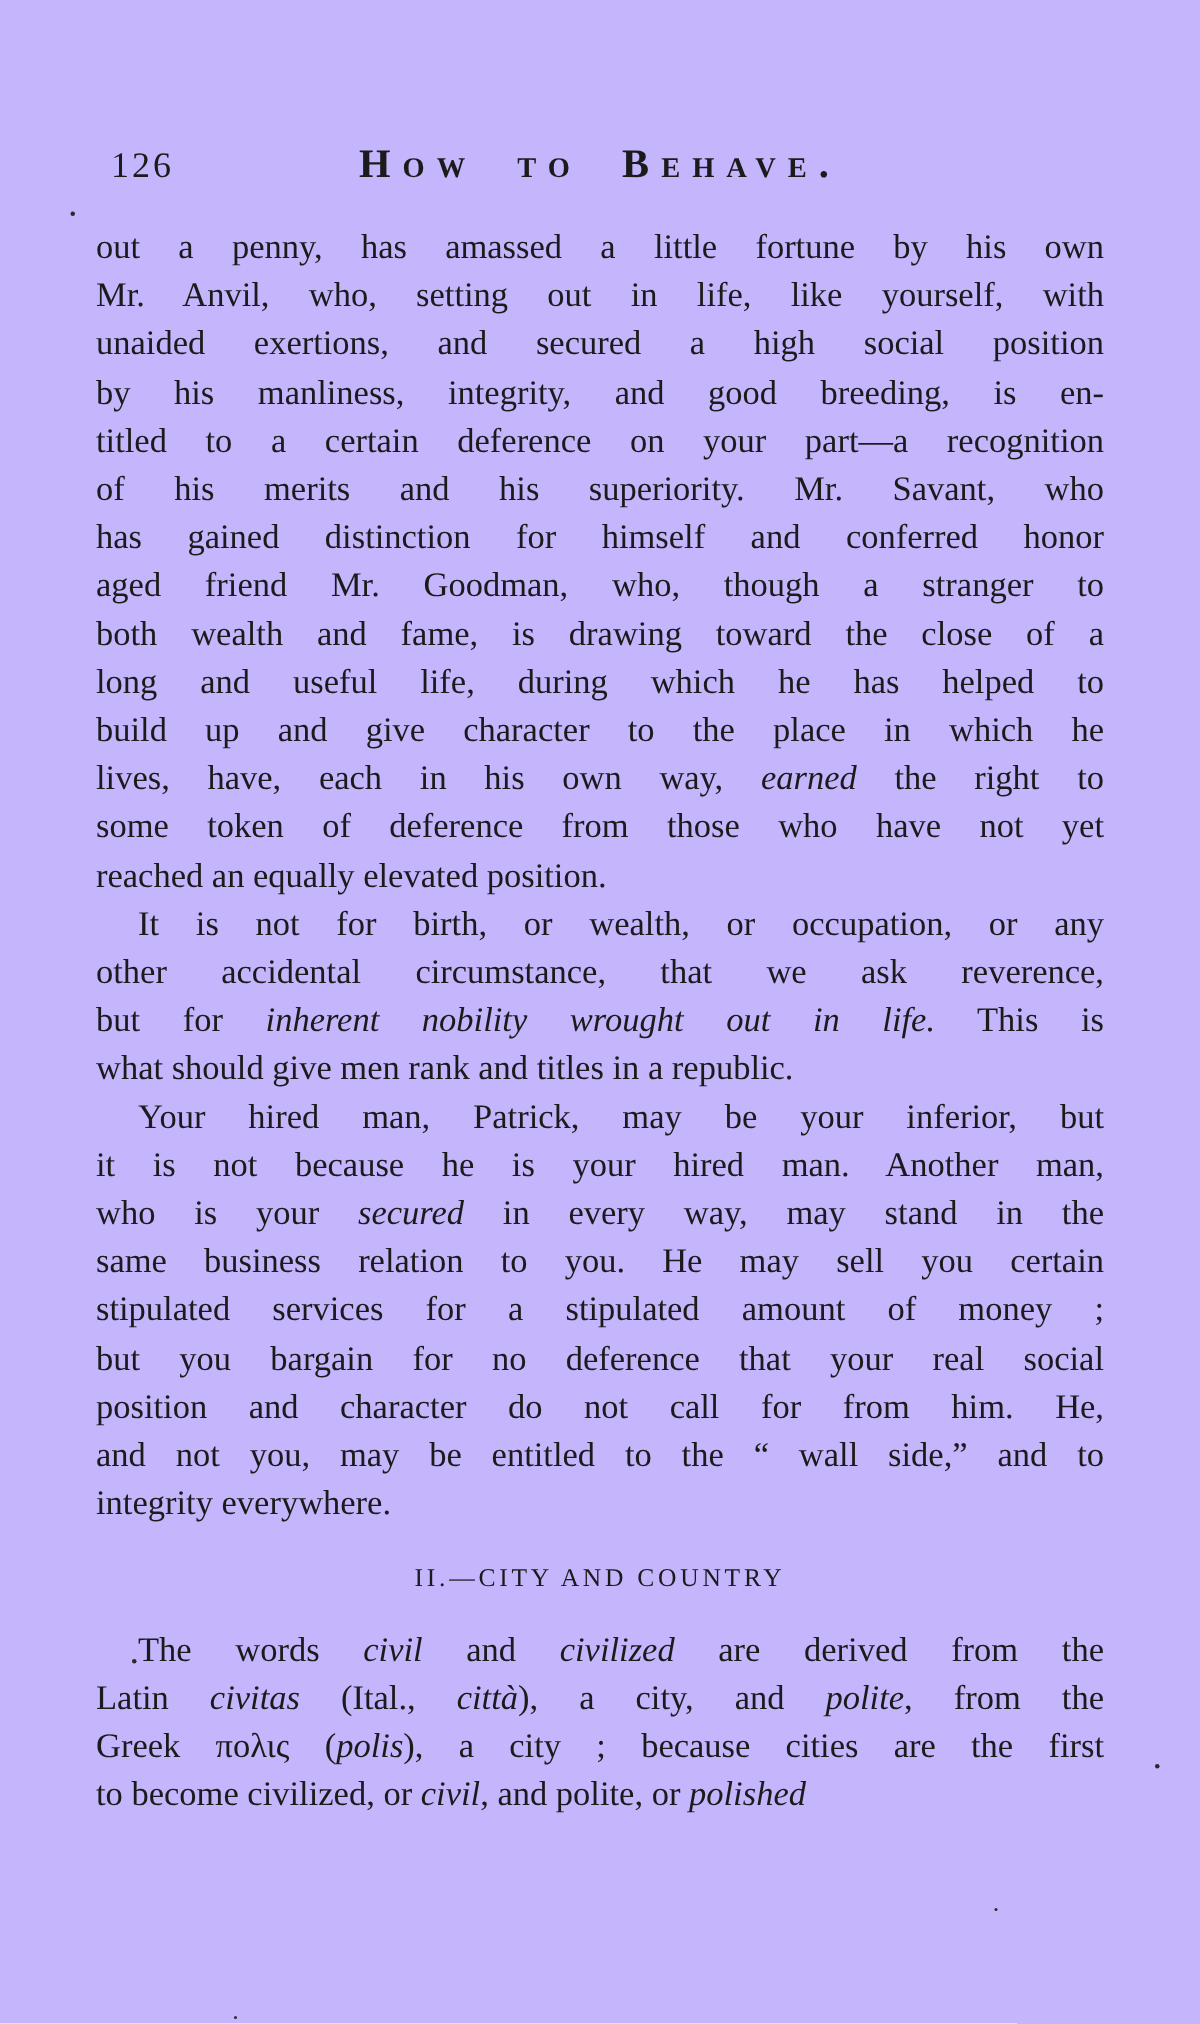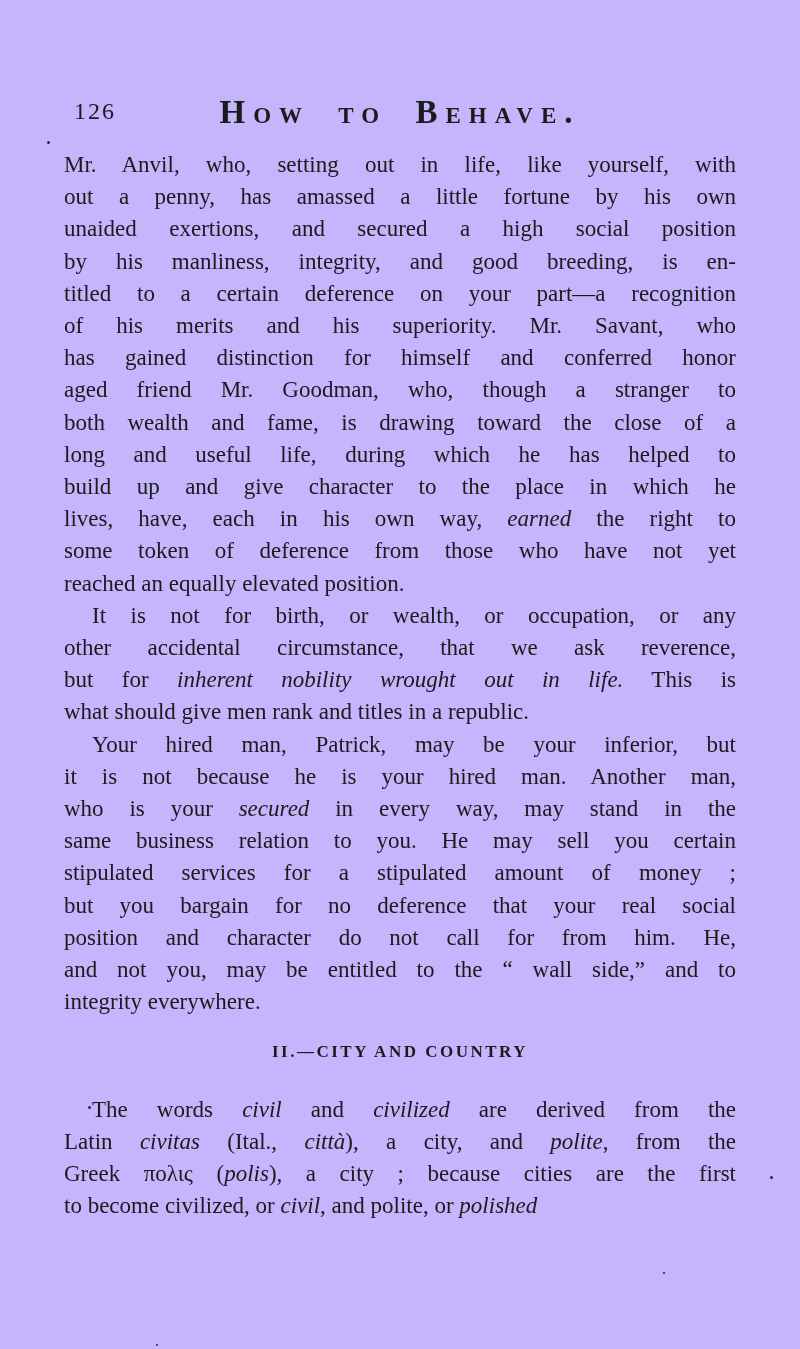--- a/index.html
+++ b/index.html
@@ -25,21 +25,21 @@
     top: 4px;
     font-size: 24px;
     letter-spacing: 2px;
   }
   .running-title {
     position: absolute;
     left: 0;
     right: 0;
     top: 0;
     text-align: center;
-    font-size: 33px;
+    font-size: 27px;
     font-variant: small-caps;
     letter-spacing: 8px;
     word-spacing: 12px;
     font-weight: 600;
   }
   .body-text {
     position: absolute;
     top: 149px;
     left: 64px;
     width: 672px;
@@ -51,43 +51,43 @@
     text-align: justify;
     text-align-last: justify;
     white-space: normal;
   }
   .line.no-just { text-align-last: left; }
   .line.first-line { text-indent: 28px; }
   .it { font-style: italic; }
   .section-heading {
     text-align: center;
     font-size: 17px;
-    font-weight: 700;
+    font-weight: 400;
     letter-spacing: 2.5px;
-    margin: 18px 0 25px 0;
+    margin: 18px 0 15px 0;
   }
   .speck {
     position: absolute;
     background: #2a2a2a;
     border-radius: 50%;
   }
 </style>
 </head>
 <body>
 
 <div class="page">
   <div class="header">
     <span class="page-number">126</span>
     <span class="running-title">How to Behave.</span>
   </div>
 
   <div class="body-text">
       <div class="paragraph">
+        <div class="line"><span>out a penny, has amassed a little fortune by his own</span></div>
         <div class="line"><span>Mr. Anvil, who, setting out in life, like yourself, with</span></div>
-        <div class="line"><span>out a penny, has amassed a little fortune by his own</span></div>
         <div class="line"><span>unaided exertions, and secured a high social position</span></div>
         <div class="line"><span>by his manliness, integrity, and good breeding, is en-</span></div>
         <div class="line"><span>titled to a certain deference on your part—a recognition</span></div>
         <div class="line"><span>of his merits and his superiority.  Mr. Savant, who</span></div>
         <div class="line"><span>has gained distinction for himself and conferred honor</span></div>
         <div class="line"><span>aged friend Mr. Goodman, who, though a stranger to</span></div>
         <div class="line"><span>both wealth and fame, is drawing toward the close of a</span></div>
         <div class="line"><span>long and useful life, during which he has helped to</span></div>
         <div class="line"><span>build up and give character to the place in which he</span></div>
         <div class="line"><span>lives, have, each in his own way, </span><span class="it">earned</span><span> the right to</span></div>

